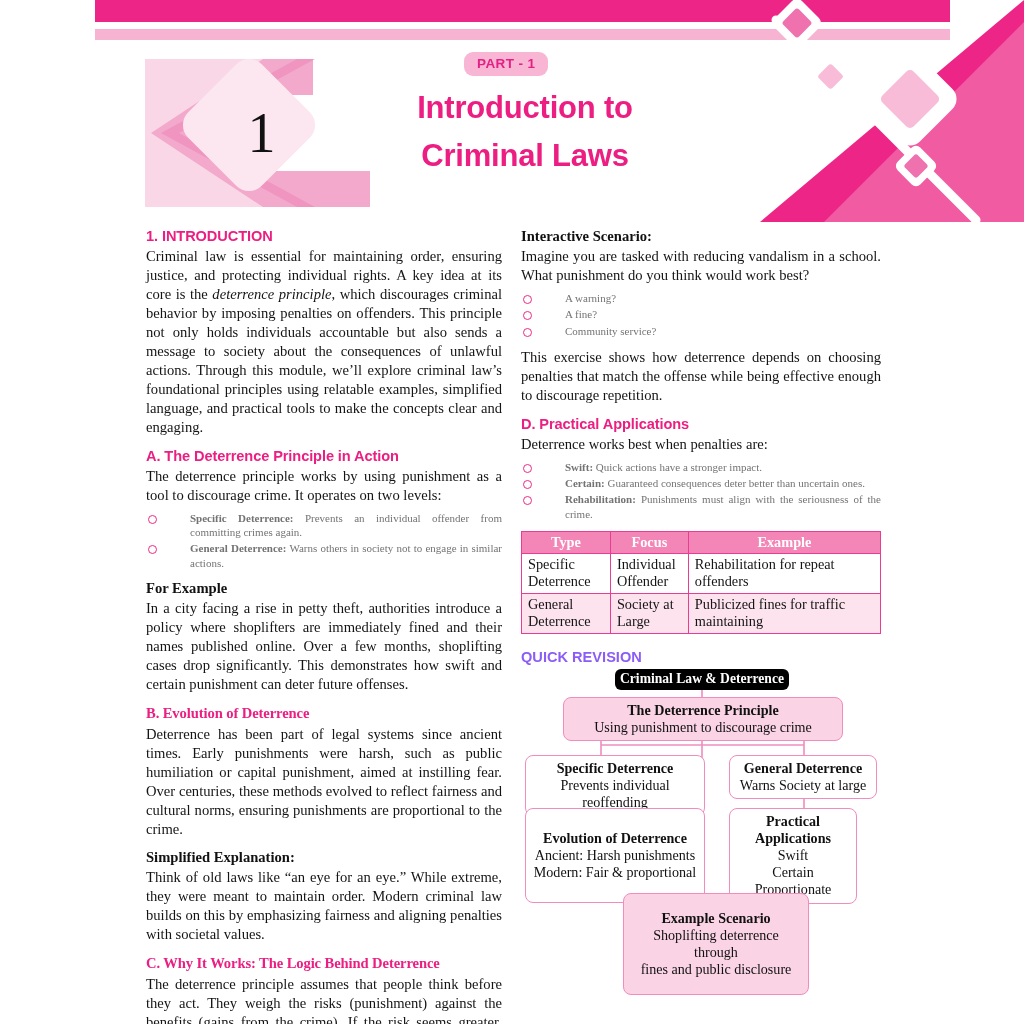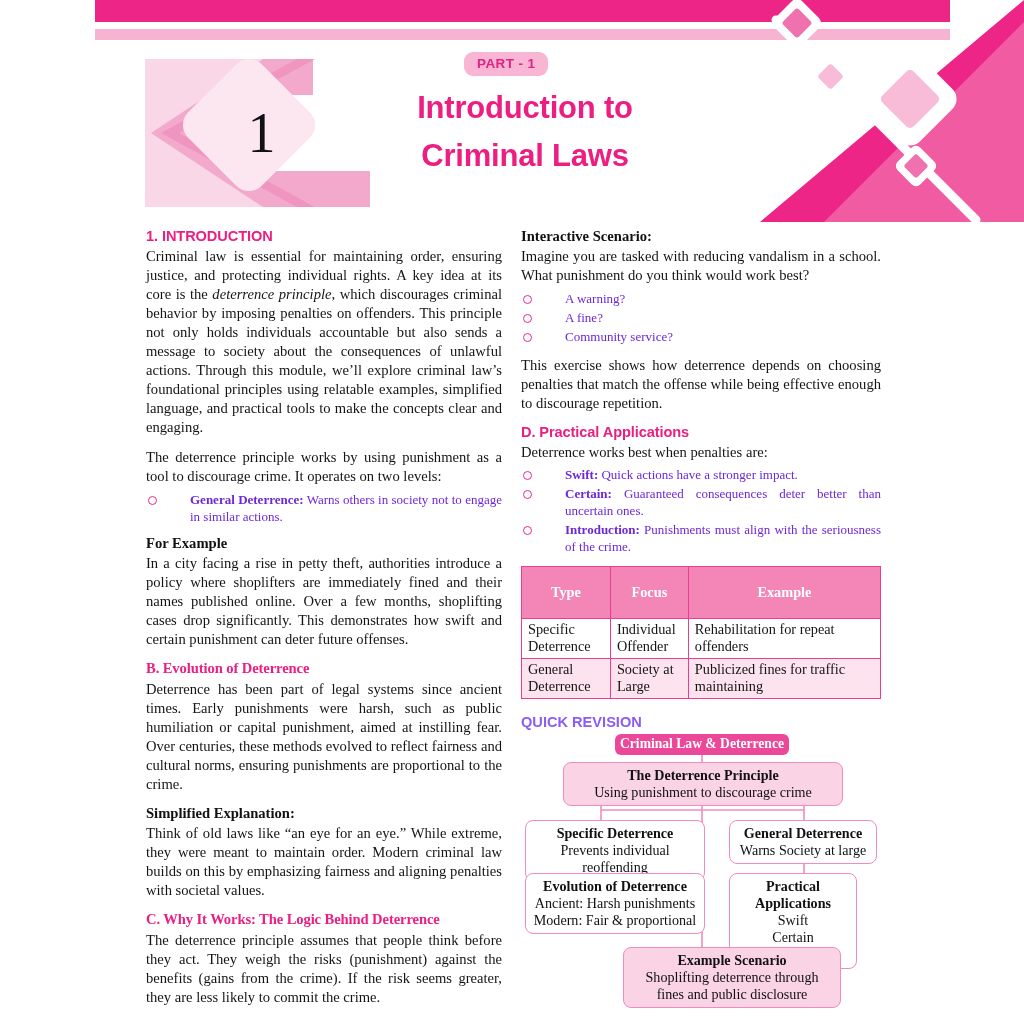--- a/index.html
+++ b/index.html
@@ -136,23 +136,23 @@
 
   ul.bullets {
     list-style: none;
     margin: 0 0 10px 0;
     padding: 0;
   }
   ul.bullets li {
     position: relative;
     padding-left: 44px;
     font-family: "Liberation Serif", serif;
-    font-size: 13px;
+    font-size: 11px;
     line-height: 1.30;
-    color: #6d28d9;
+    color: #737373;
     margin-bottom: 2px;
     text-align: justify;
   }
   ul.bullets li .bullet-icon {
     position: absolute;
     left: 2px;
     top: 4px;
     width: 9px;
     height: 9px;
     border: 1.6px solid #EE2A8A;
@@ -169,21 +169,21 @@
     margin-top: 6px;
     font-family: "Liberation Serif", serif;
     font-size: 14.3px;
   }
   table.dt th {
     background: #F486B7;
     color: #ffffff;
     font-weight: bold;
     text-align: center;
     border: 1.2px solid #E83D93;
-    padding: 17px 4px;
+    padding: 2px 4px;
     font-family: "Liberation Serif", serif;
   }
   table.dt td {
     border: 1.2px solid #E83D93;
     padding: 2px 6px;
     vertical-align: top;
     line-height: 1.22;
     color: #141414;
   }
   table.dt tr.row-a td { background: #FFFFFF; }
@@ -226,42 +226,42 @@
     font-size: 14.1px;
     display: block;
   }
   .node .ns {
     font-size: 14.1px;
     display: block;
   }
   .node-root {
     left: 94px; top: 0px;
     width: 174px; height: 21px;
-    background: #ec4899;
+    background: #000000;
     border-radius: 6px;
     padding-top: 2px;
   }
   .node-root .nt { color: #ffffff; font-size: 13.6px; }
   .node-pink {
     background: #FAD3E5;
     border: 1.3px solid #F08CBE;
     border-radius: 8px;
     text-align: center;
   }
   .node-white {
     background: #ffffff;
     border: 1.3px solid #F08CBE;
     border-radius: 8px;
   }
   .node-principle { left: 42px; top: 28px; width: 280px; padding: 4px 6px; }
   .node-specific  { left: 4px;  top: 86px; width: 180px; padding: 4px 6px; }
   .node-general   { left: 208px; top: 86px; width: 148px; padding: 4px 6px; }
-  .node-evolution { left: 4px;  top: 139px; width: 180px; padding: 4px 6px; }
+  .node-evolution { left: 4px;  top: 139px; width: 180px; padding: 21px 6px; }
   .node-practical { left: 208px; top: 139px; width: 128px; padding: 4px 6px; }
-  .node-example   { left: 102px; top: 213px; width: 218px; padding: 4px 6px; }
+  .node-example   { left: 102px; top: 224px; width: 186px; padding: 16px 6px; }
 </style>
 </head>
 <body>
 
 <div class="page">
 
   <div class="top-bar-dark"></div>
   <div class="top-bar-light"></div>
 
   <div class="corner-wedge">
@@ -304,22 +304,27 @@
   <div class="main-title">
     <div>Introduction to</div>
     <div>Criminal Laws</div>
   </div>
 
   <div class="col col-left">
 
     <h2 class="sec">1. INTRODUCTION</h2>
     <p class="body"><span>Criminal law is essential for maintaining order, ensuring justice, and protecting individual rights. A key idea at its core is the </span><em>deterrence principle</em><span>, which discourages criminal behavior by imposing penalties on offenders. This principle not only holds individuals accountable but also sends a message to society about the consequences of unlawful actions. Through this module, we’ll explore criminal law’s foundational principles using relatable examples, simplified language, and practical tools to make the concepts clear and engaging.</span></p>
 
+    <h2 class="sec">A. The Deterrence Principle in Action</h2>
     <p class="body tight">The deterrence principle works by using punishment as a tool to discourage crime. It operates on two levels:</p>
     <ul class="bullets">
+      <li>
+        <span class="bullet-icon"></span>
+        <b>Specific Deterrence:</b><span> Prevents an individual offender from committing crimes again.</span>
+      </li>
       <li>
         <span class="bullet-icon"></span>
         <b>General Deterrence:</b><span> Warns others in society not to engage in similar actions.</span>
       </li>
     </ul>
 
     <div class="subhead">For Example</div>
     <p class="body">In a city facing a rise in petty theft, authorities introduce a policy where shoplifters are immediately fined and their names published online. Over a few months, shoplifting cases drop significantly. This demonstrates how swift and certain punishment can deter future offenses.</p>
 
     <h2 class="sec gap">B. Evolution of Deterrence</h2>
@@ -359,21 +364,21 @@
       <li>
         <span class="bullet-icon"></span>
         <b>Swift:</b><span> Quick actions have a stronger impact.</span>
       </li>
       <li>
         <span class="bullet-icon"></span>
         <b>Certain:</b><span> Guaranteed consequences deter better than uncertain ones.</span>
       </li>
       <li>
         <span class="bullet-icon"></span>
-        <b>Introduction:</b><span> Punishments must align with the seriousness of the crime.</span>
+        <b>Rehabilitation:</b><span> Punishments must align with the seriousness of the crime.</span>
       </li>
     </ul>
 
     <table class="dt">
       <colgroup>
           <col class="c1">
           <col class="c2">
           <col class="c3">
         </colgroup>
       <thead>

